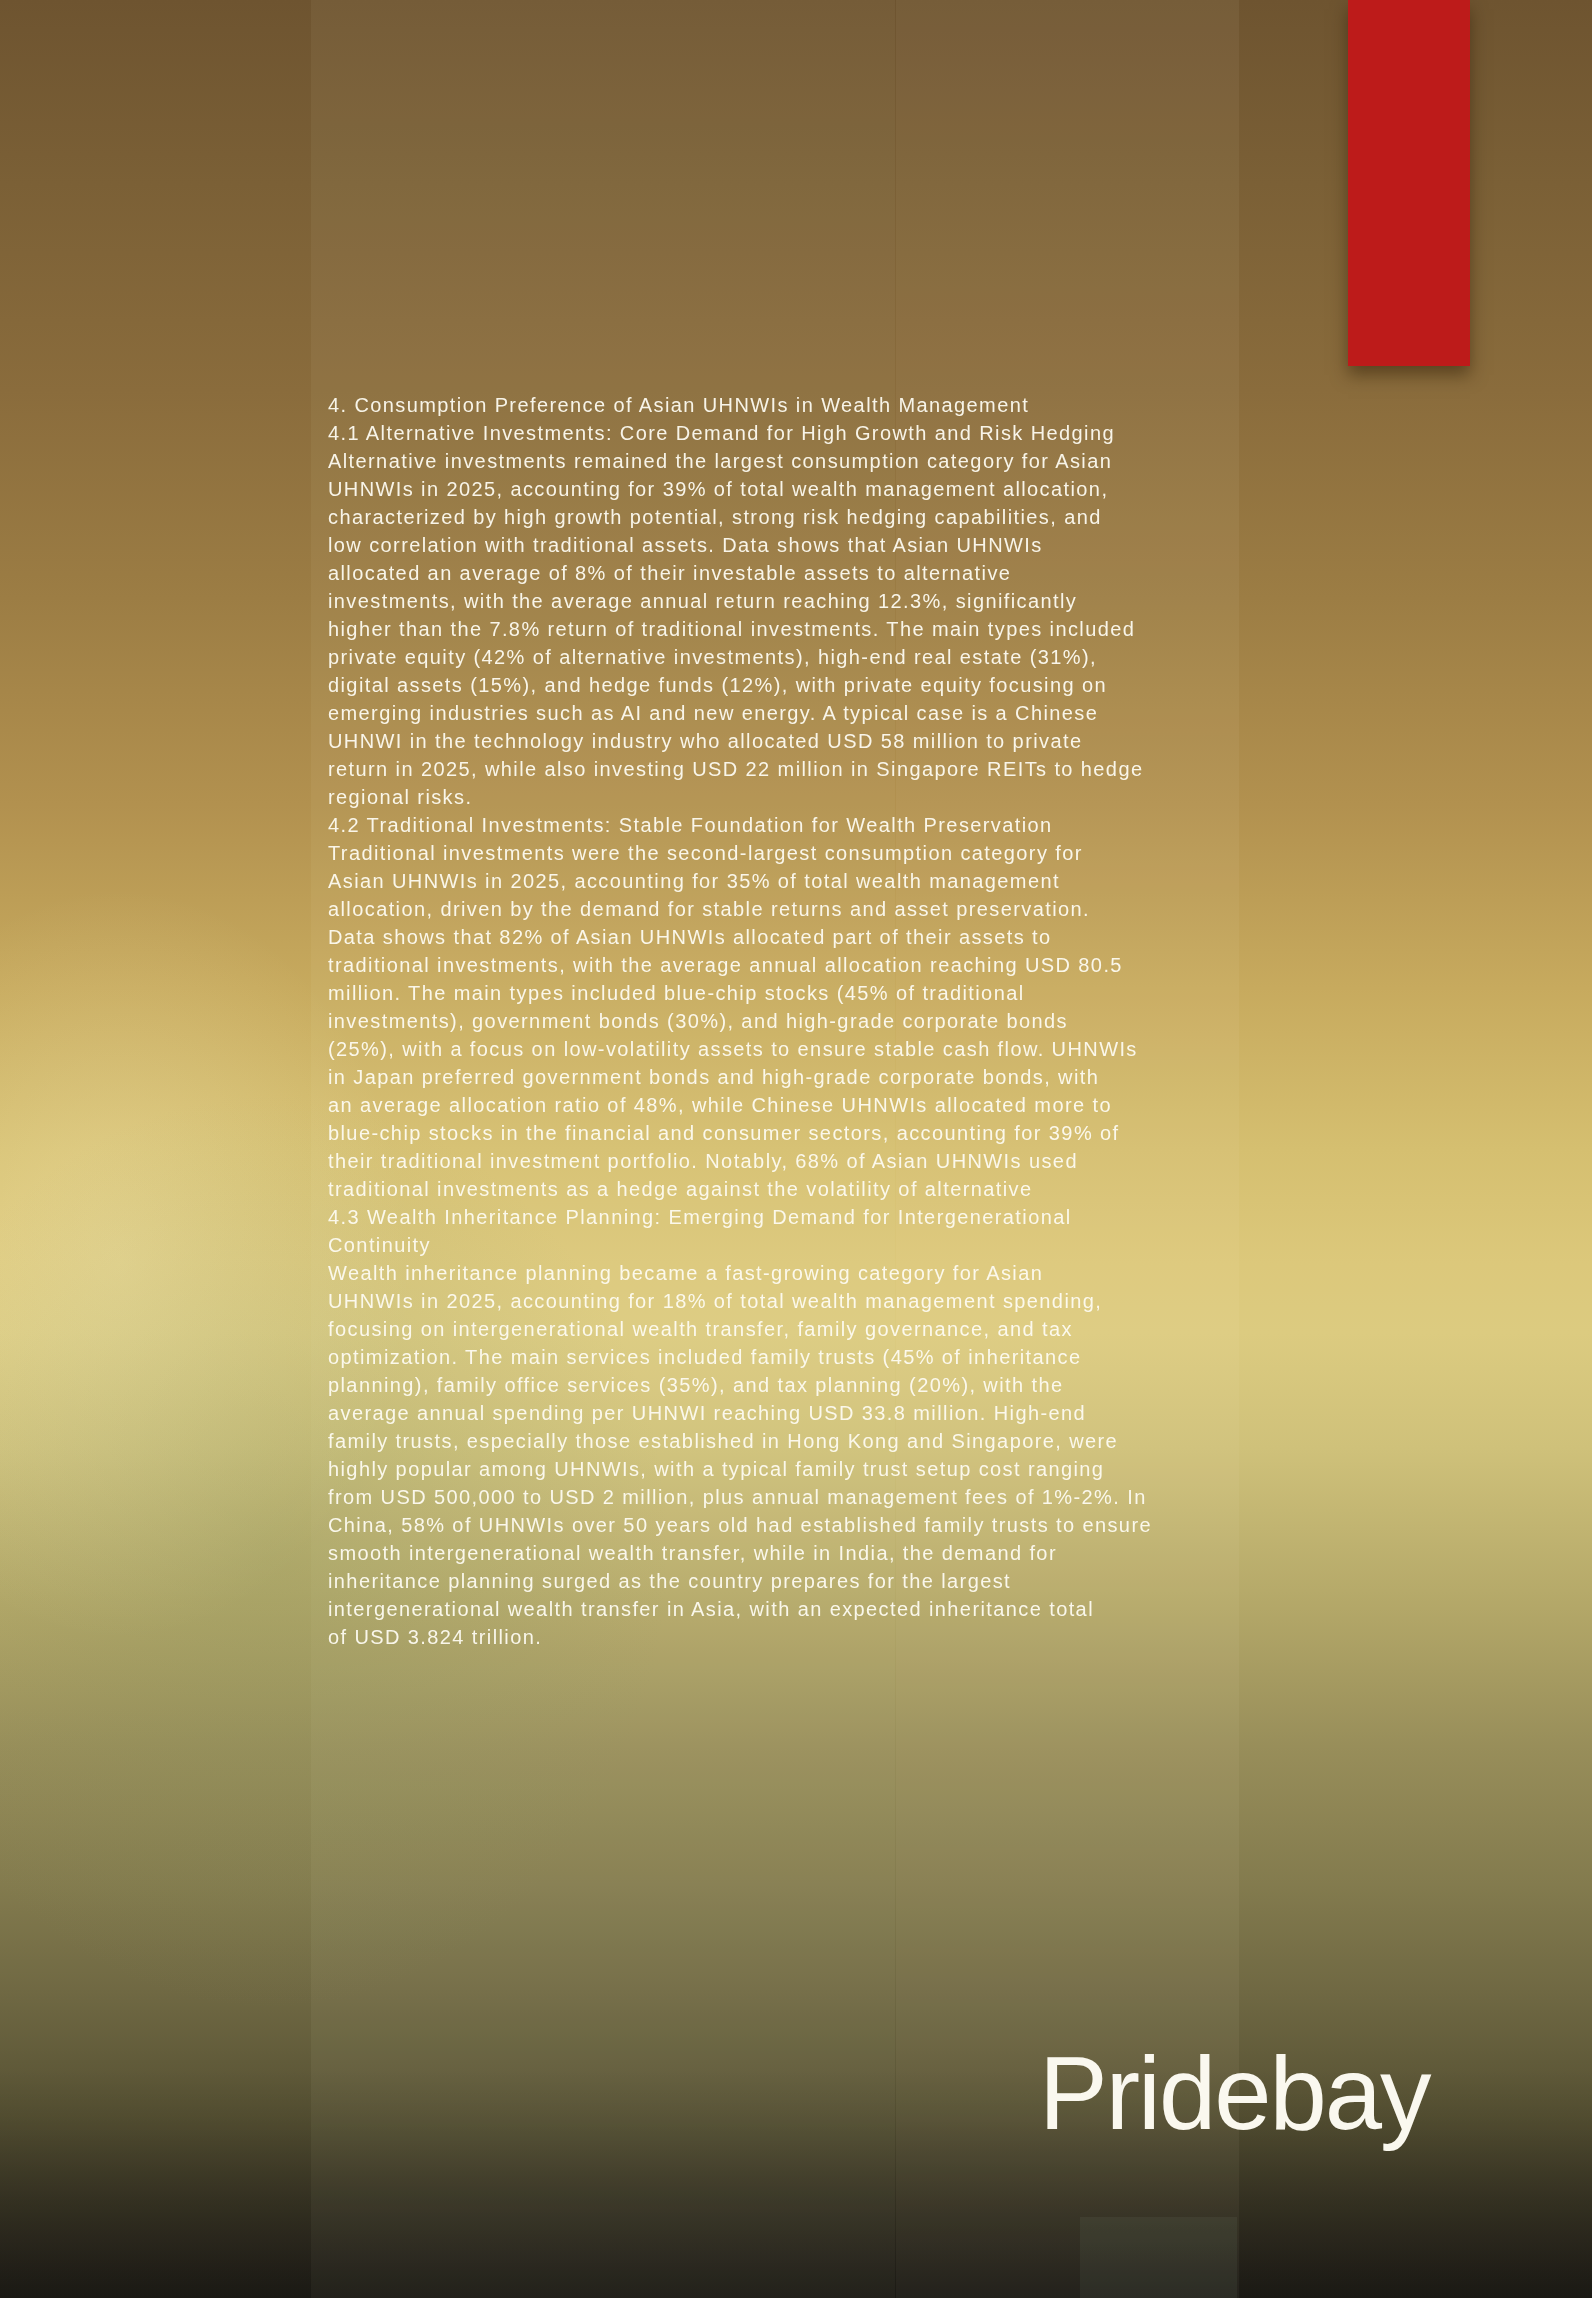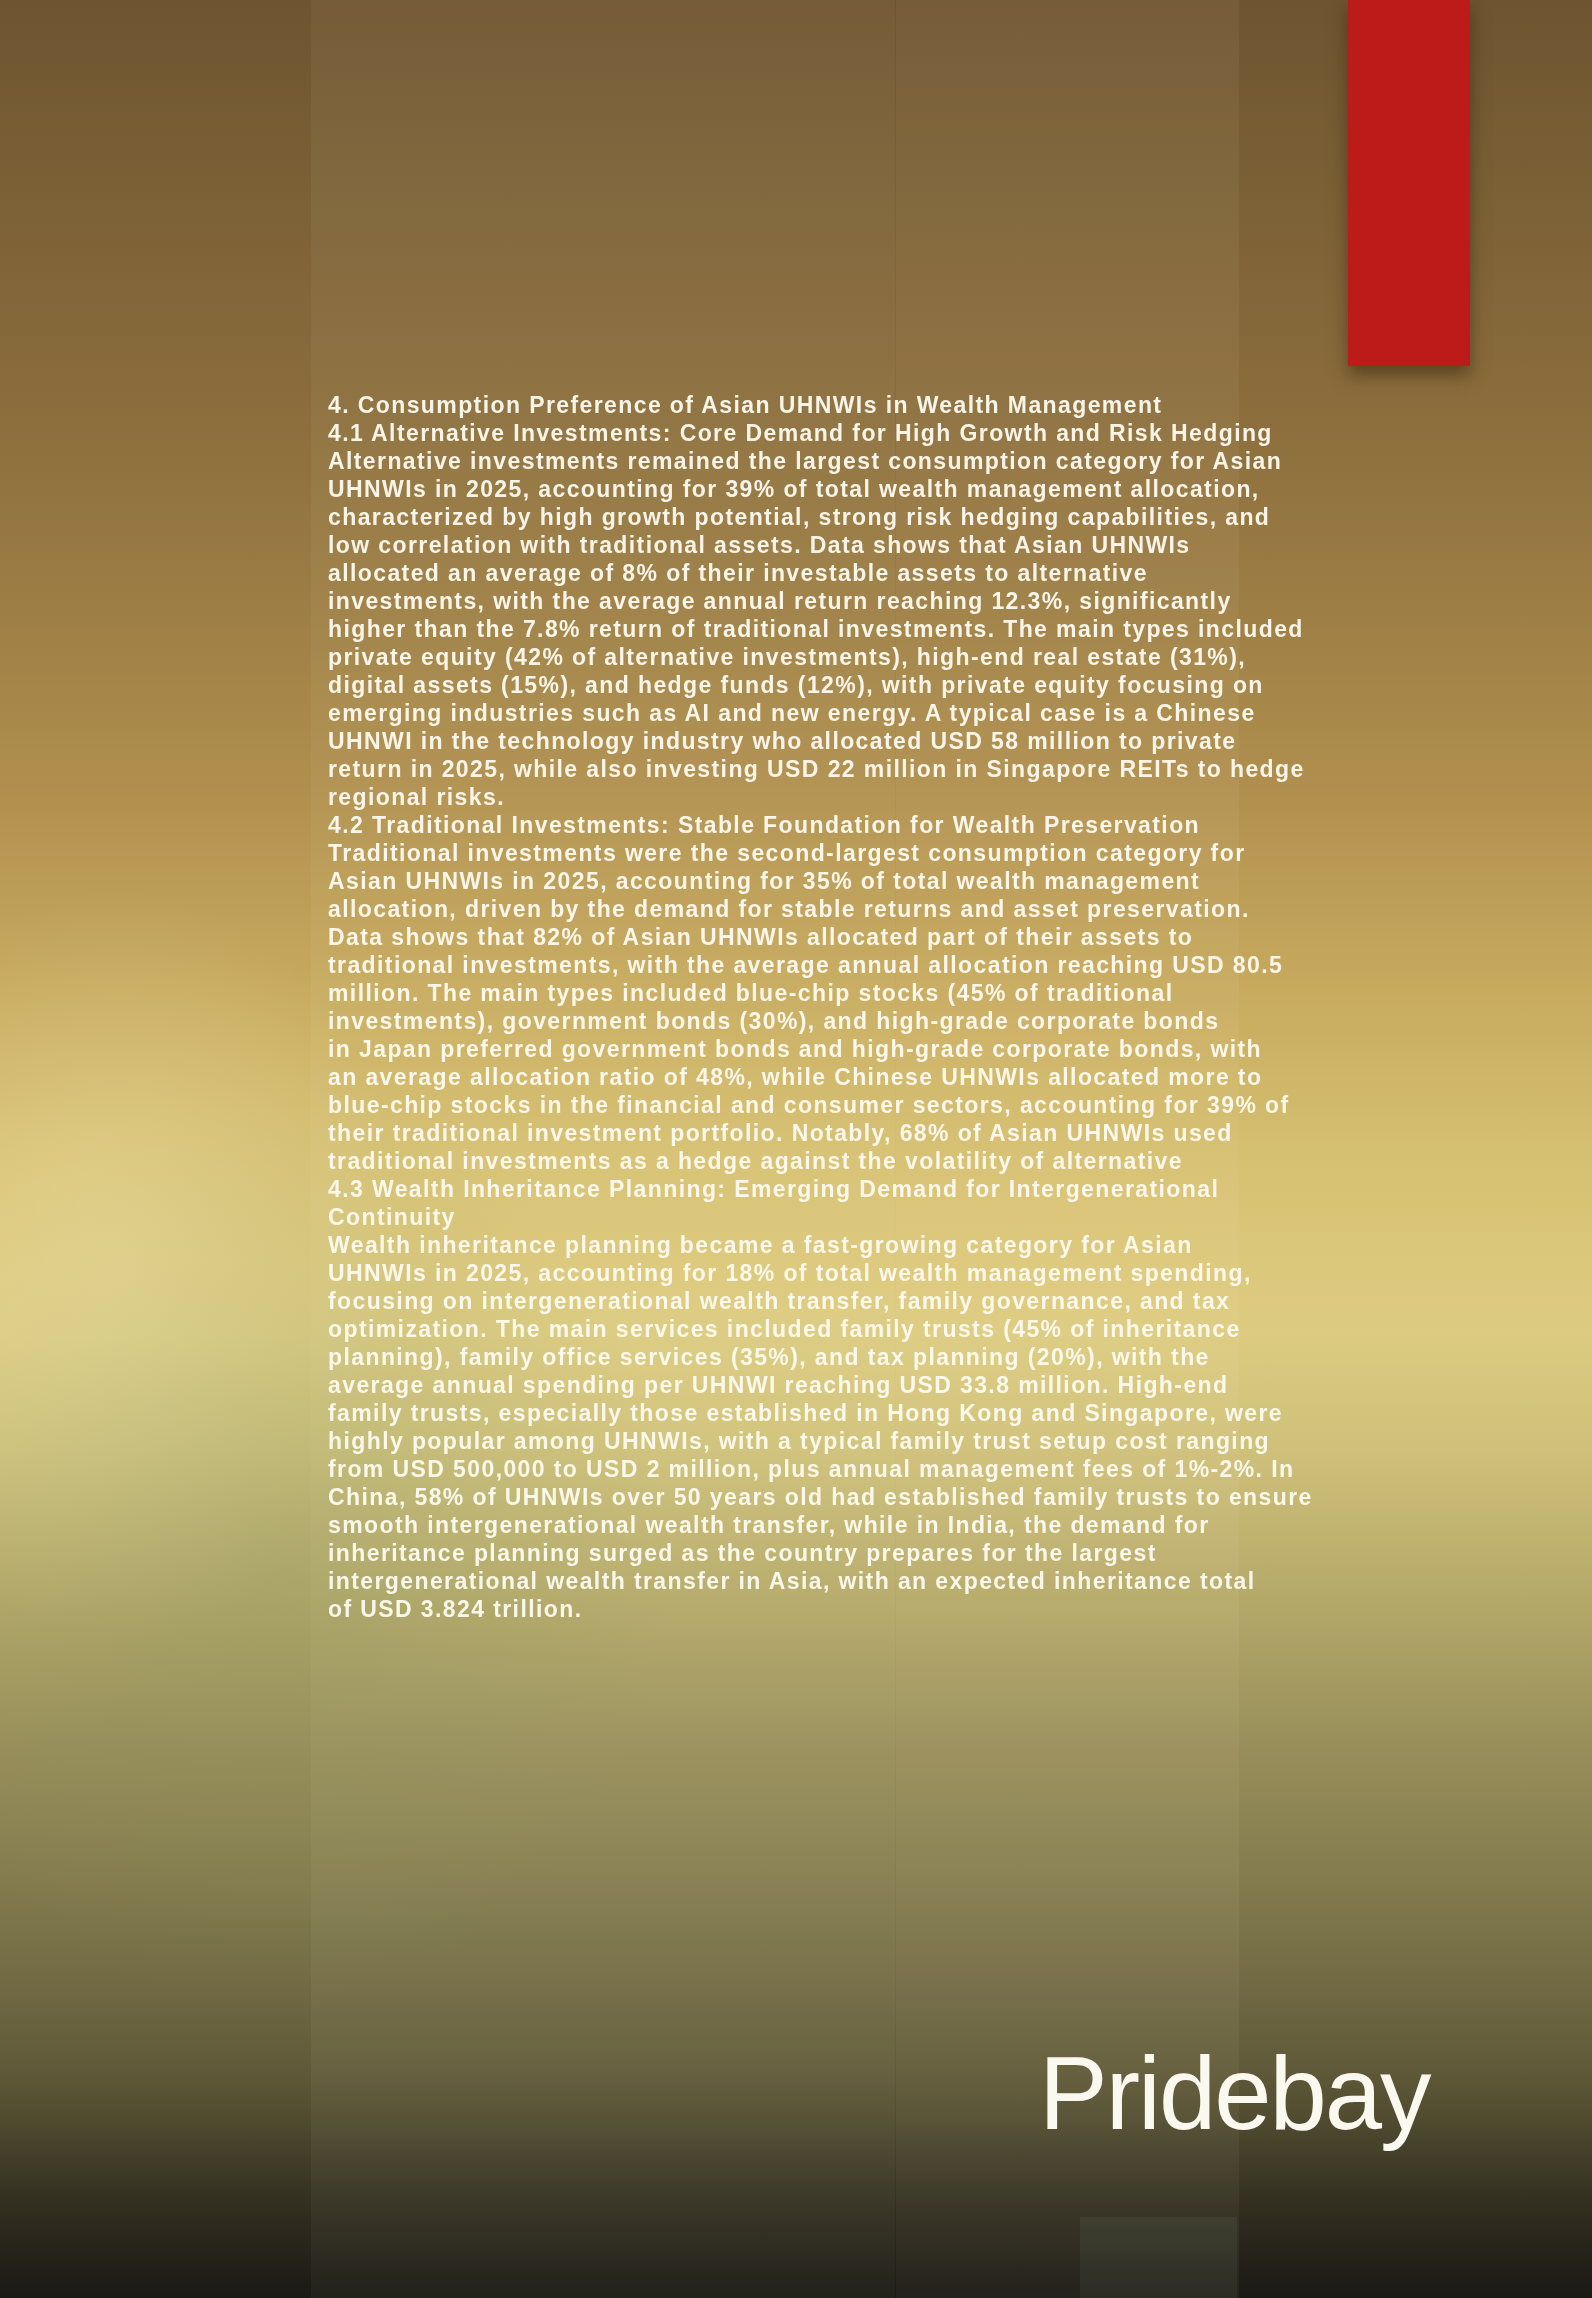--- a/index.html
+++ b/index.html
@@ -45,26 +45,25 @@
     background:linear-gradient(180deg, rgba(0,0,0,0) 90%, rgba(0,0,0,0.25) 100%);
   }
   .red-bar{
     position:absolute;left:1348px;top:0;width:122px;height:366px;
     box-shadow:0 9px 16px rgba(45,28,6,0.50);
   }
   .text-block{
     position:absolute;left:328px;top:391px;width:985px;
   }
   .text-line{
-    font-size:23px;
+    font-size:20px;
     line-height:28px;
     letter-spacing:1.4px;
     color:rgba(253,251,241,0.95);
     white-space:nowrap;
-    font-weight:bold;
   }
   .logo{
     position:absolute;left:1039px;top:2042px;
     font-family:Liberation Sans, sans-serif;
     font-size:103px;
     letter-spacing:-2px;
     line-height:1;
     color:#faf8ef;
   }
 </style>
@@ -99,20 +98,21 @@
       <div class="text-line">return in 2025, while also investing USD 22 million in Singapore REITs to hedge</div>
       <div class="text-line">regional risks.</div>
       <div class="text-line">4.2 Traditional Investments: Stable Foundation for Wealth Preservation</div>
       <div class="text-line">Traditional investments were the second-largest consumption category for</div>
       <div class="text-line">Asian UHNWIs in 2025, accounting for 35% of total wealth management</div>
       <div class="text-line">allocation, driven by the demand for stable returns and asset preservation.</div>
       <div class="text-line">Data shows that 82% of Asian UHNWIs allocated part of their assets to</div>
       <div class="text-line">traditional investments, with the average annual allocation reaching USD 80.5</div>
       <div class="text-line">million. The main types included blue-chip stocks (45% of traditional</div>
       <div class="text-line">investments), government bonds (30%), and high-grade corporate bonds</div>
+      <div class="text-line">(25%), with a focus on low-volatility assets to ensure stable cash flow. UHNWIs</div>
       <div class="text-line">in Japan preferred government bonds and high-grade corporate bonds, with</div>
       <div class="text-line">an average allocation ratio of 48%, while Chinese UHNWIs allocated more to</div>
       <div class="text-line">blue-chip stocks in the financial and consumer sectors, accounting for 39% of</div>
       <div class="text-line">their traditional investment portfolio. Notably, 68% of Asian UHNWIs used</div>
       <div class="text-line">traditional investments as a hedge against the volatility of alternative</div>
       <div class="text-line">4.3 Wealth Inheritance Planning: Emerging Demand for Intergenerational</div>
       <div class="text-line">Continuity</div>
       <div class="text-line">Wealth inheritance planning became a fast-growing category for Asian</div>
       <div class="text-line">UHNWIs in 2025, accounting for 18% of total wealth management spending,</div>
       <div class="text-line">focusing on intergenerational wealth transfer, family governance, and tax</div>

